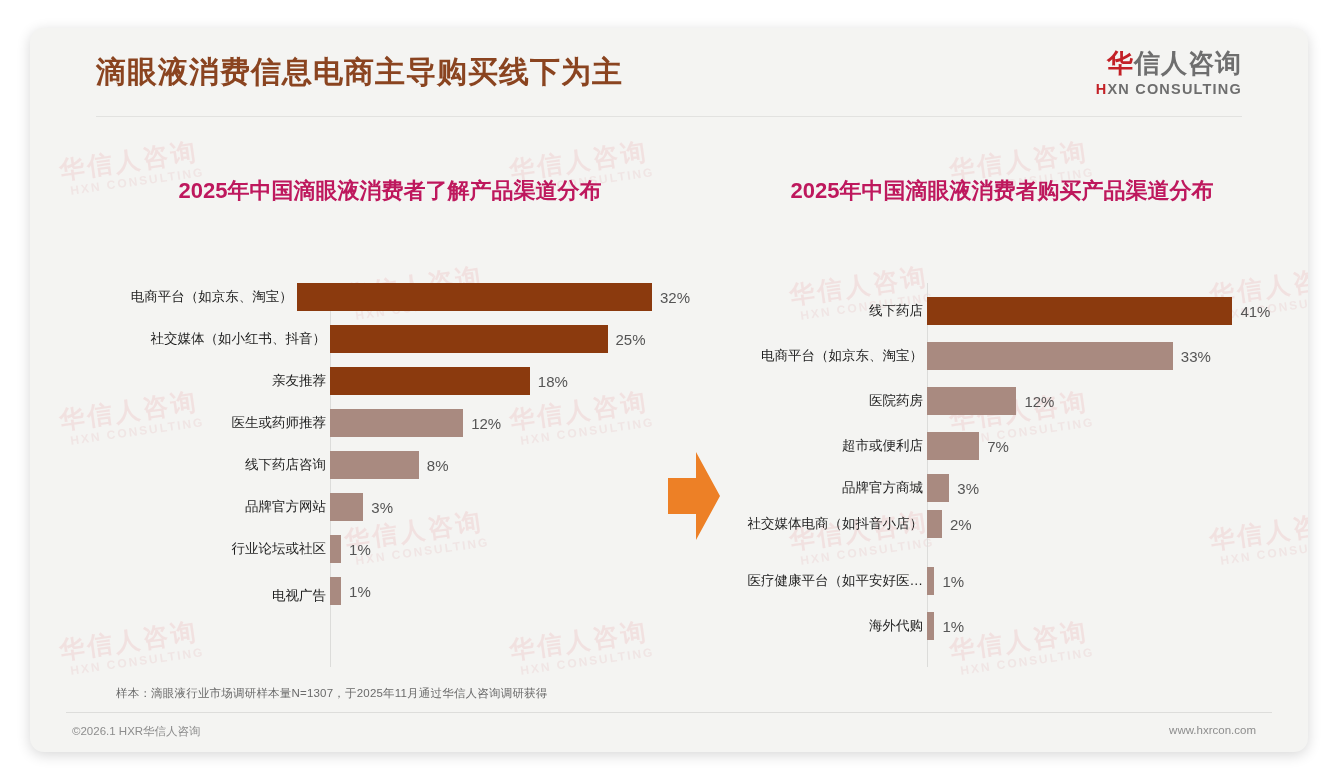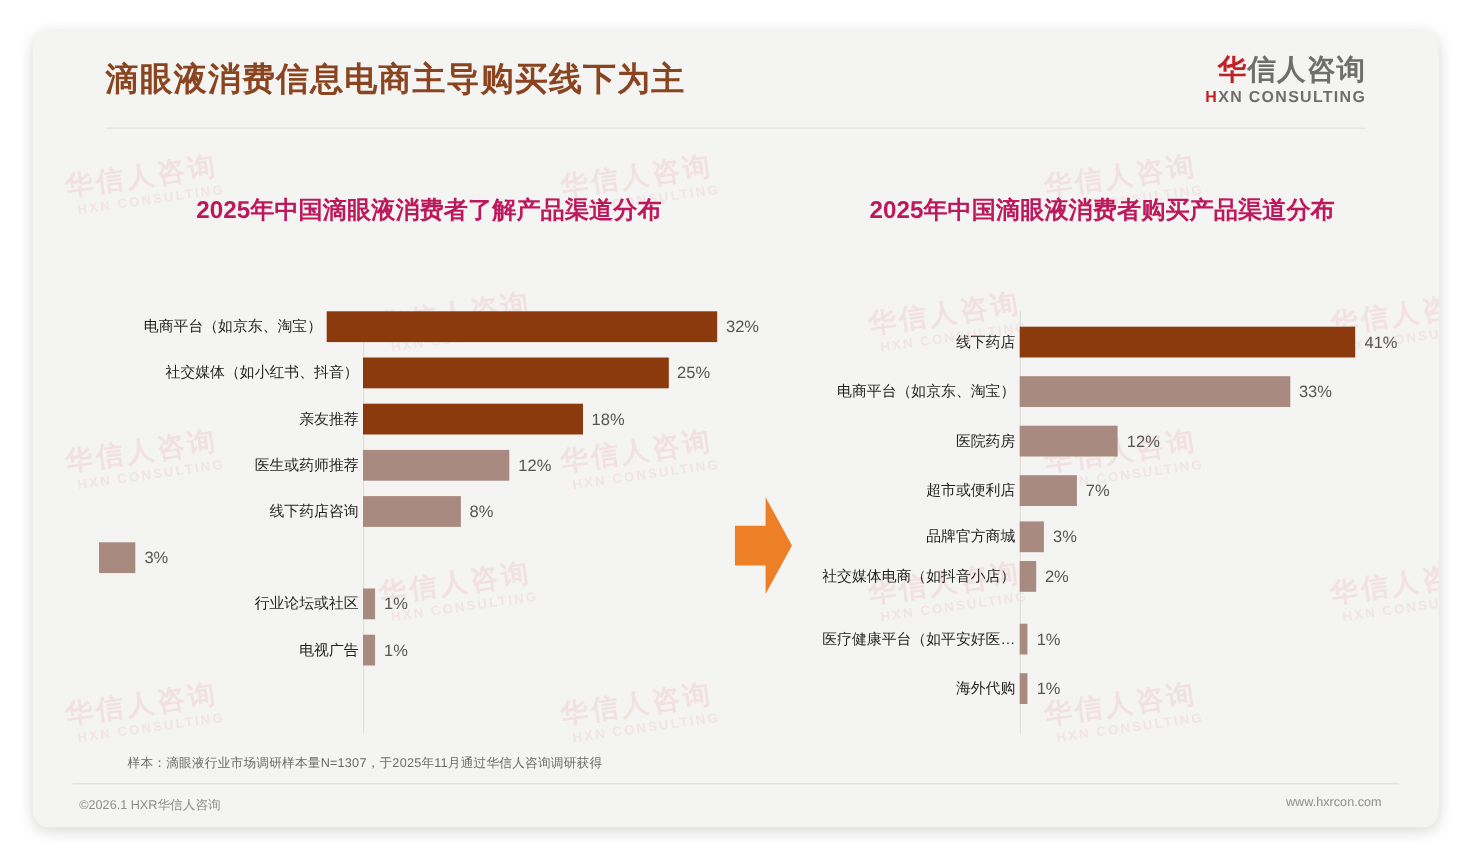--- a/index.html
+++ b/index.html
@@ -195,33 +195,34 @@
               </div>
             </div>
             <div class="row" style="top: 168px;">
               <div class="cat">线下药店咨询</div>
               <div class="bar-wrap">
                 <div class="bar" style="width: 88.8px;"></div>
                 <div class="val">8%</div>
               </div>
             </div>
             <div class="row" style="top: 210px;">
+              <div class="cat">品牌官方网站</div>
               <div class="bar-wrap">
                 <div class="bar" style="width: 33.3px;"></div>
                 <div class="val">3%</div>
               </div>
             </div>
             <div class="row" style="top: 252px;">
               <div class="cat">行业论坛或社区</div>
               <div class="bar-wrap">
                 <div class="bar" style="width: 11.1px;"></div>
                 <div class="val">1%</div>
               </div>
             </div>
-            <div class="row" style="top: 294px;">
+            <div class="row" style="top: 294px; align-items: flex-end;">
               <div class="cat">电视广告</div>
               <div class="bar-wrap">
                 <div class="bar" style="width: 11.1px;"></div>
                 <div class="val">1%</div>
               </div>
             </div>
           </div>
       </div>
     </div>
 

